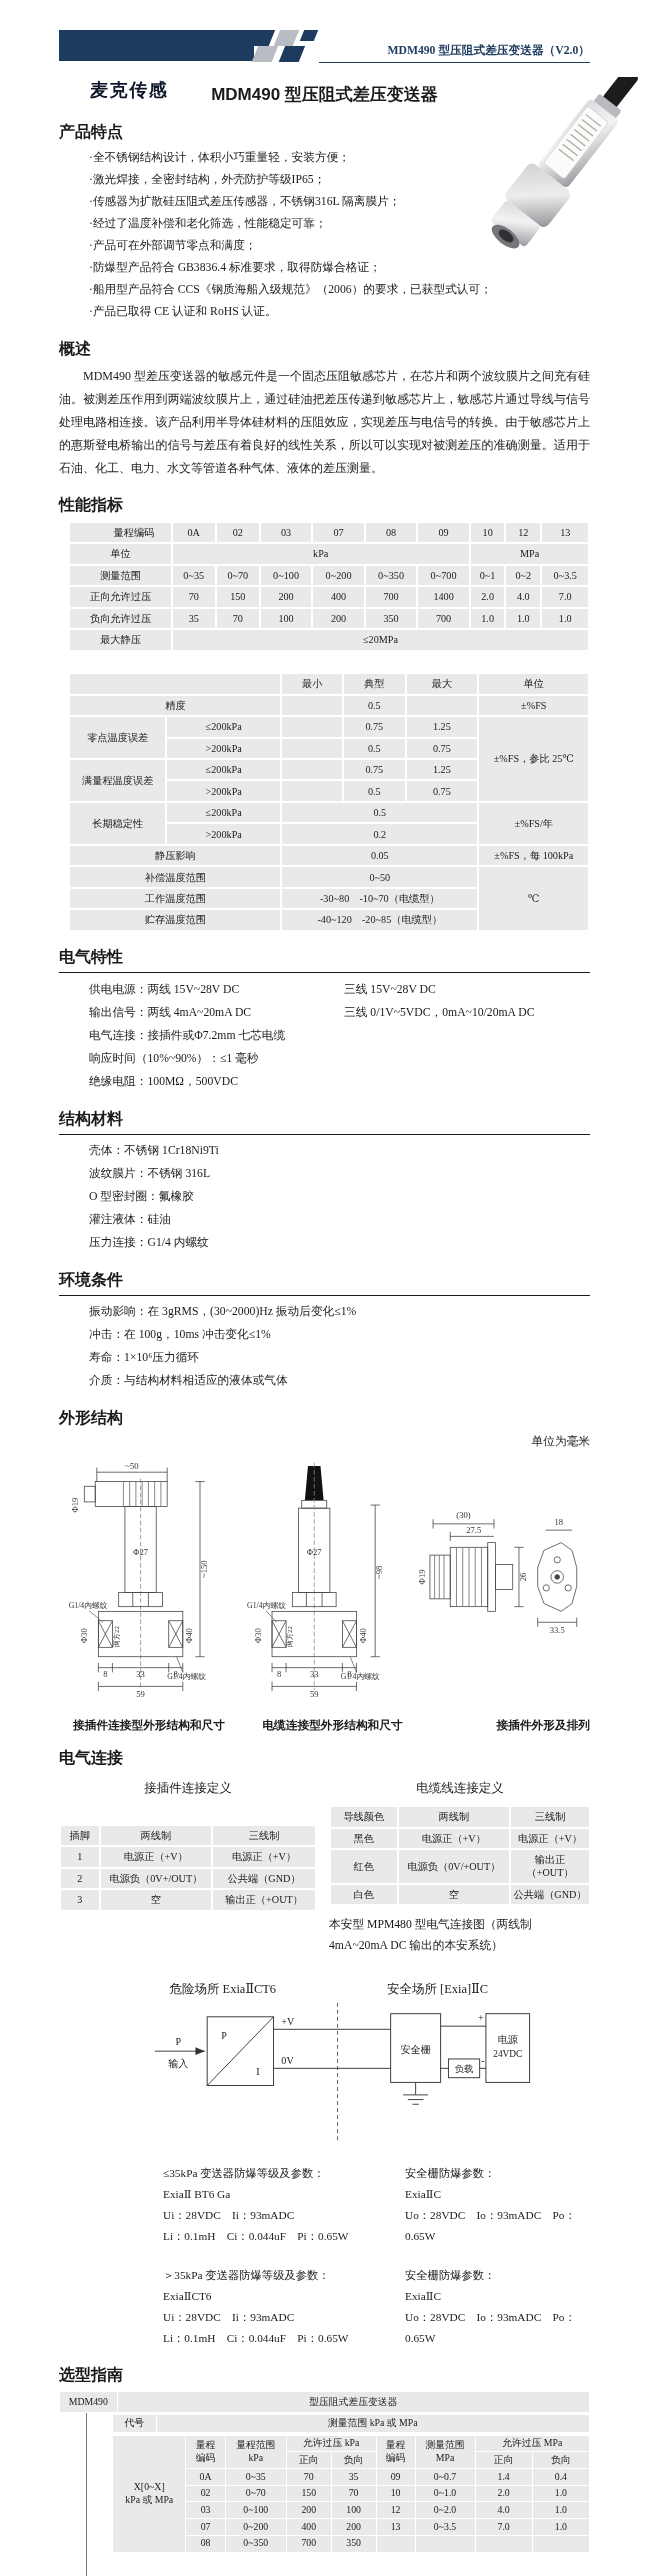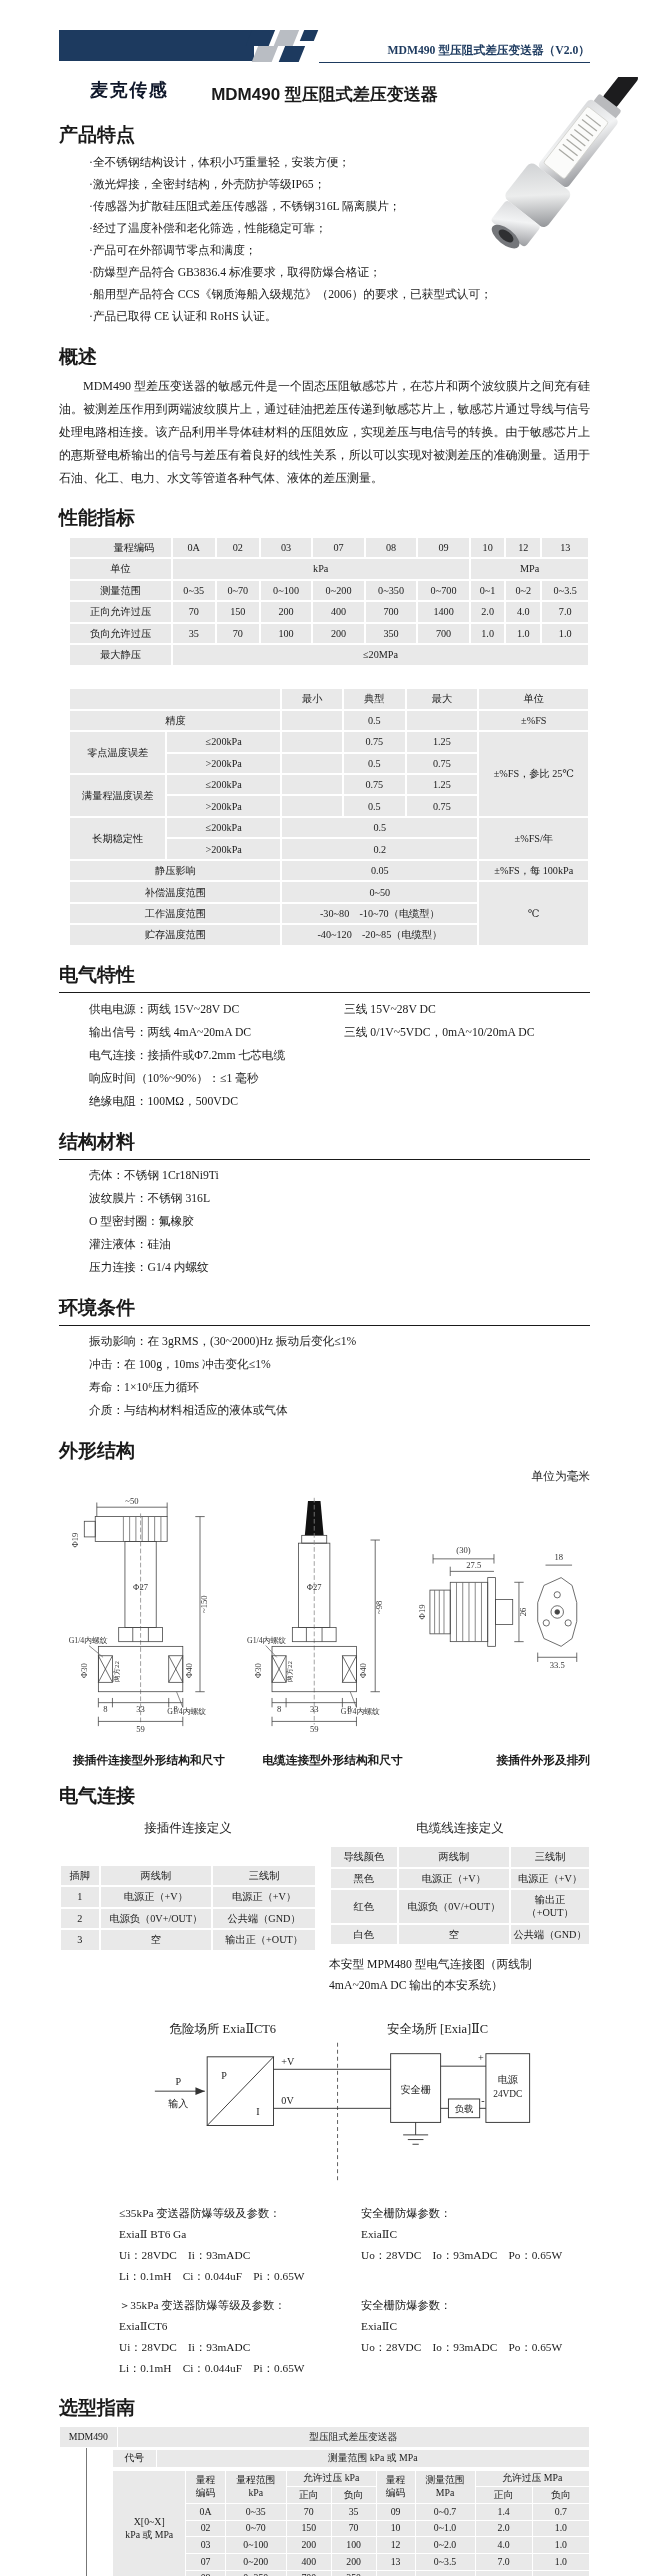--- a/index.html
+++ b/index.html
@@ -12,21 +12,21 @@
   .hdr-logo{position:absolute;left:90px;top:3.9px;color:#0f172a;font-family:"Liberation Sans","DejaVu Sans",sans-serif;
             font-weight:bold;font-size:18px;letter-spacing:1.6px;margin-top:44px;}
   .flag{position:absolute;top:0;height:31px;left:249px;width:78px;}
   .fsq{position:absolute;transform:skewX(-22deg);}
   .hdr-title{position:absolute;right:59px;bottom:3.1px;color:#1d3a5f;font-weight:bold;font-size:11.7px;
              font-family:"Liberation Serif","DejaVu Serif",serif;margin-top:7px;}
   .hdr-line{position:absolute;left:319px;right:59px;bottom:-1.6px;border-bottom:1.6px solid #1d3a5f;}
   
   .page-title{text-align:center;font-family:"Liberation Sans","DejaVu Sans",sans-serif;
               font-weight:bold;font-size:17px;margin:22px 0 7.8px 0;}
-  .sec-h{font-family:"Liberation Sans","DejaVu Sans",sans-serif;font-weight:bold;font-size:19px;
+  .sec-h{font-family:"Liberation Sans","DejaVu Sans",sans-serif;font-weight:bold;font-size:16px;
          margin:15.6px 0 4.7px 0;}
   .sec-h.rule{border-bottom:1.6px solid #1a1a1a;padding-bottom:3.9px;}
   .ind{padding-left:30px;font-size:11.7px;line-height:23px;}
   .two-col{display:grid;grid-template-columns:285px auto;}
   
   table.gt{border-collapse:separate;border-spacing:2.3px;}
   table.gt td{background:#e9e9e9;text-align:center;font-size:10.2px;padding:3.1px 2.3px;line-height:13.3px;}
   
   .features{position:relative;}
   .feat-list{width:442px;}
@@ -38,21 +38,21 @@
   .unit-note{text-align:right;font-size:11.7px;margin:3.1px 0 6.3px 0;}
   .draw-row{display:flex;justify-content:center;}
   .cap-row{display:flex;justify-content:space-between;margin-top:4.7px;}
   .cap{font-weight:bold;font-size:11.7px;text-align:center;}
   svg text{font-family:"Liberation Serif","DejaVu Serif",serif;}
   
   .conn-grid{display:grid;grid-template-columns:270px auto;margin-top:6.3px;}
   .tbl-title{text-align:center;font-size:12.5px;margin:4.7px 0 7.8px 0;}
   .conn-note{font-size:11.7px;line-height:21px;margin-top:7.8px;}
   .diagram-wrap{margin:20.3px 0 3.1px 74px;}
-  .ex-grid{display:grid;grid-template-columns:242px auto;margin-left:60px;row-gap:8px;}
+  .ex-grid{display:grid;grid-template-columns:242px auto;margin-left:104px;row-gap:18px;}
   .ex-block{font-size:11.3px;line-height:21px;}
   
   .sel-wrap{position:relative;height:650px;margin-top:4.7px;}
   .sel-abs{position:absolute;}
   table.sel{border-collapse:separate;border-spacing:1.6px;}
   table.sel td{background:#e9e9e9;font-size:9.8px;text-align:center;padding:1.6px 2.3px;line-height:12.5px;}
   td.lft{text-align:left;padding-left:6.3px;}
   .vline{position:absolute;width:0;border-left:0.8px solid #777;}
 </style>
 </head>
@@ -634,21 +634,21 @@
           <td style="width:56px;">负向</td>
         </tr>
         <tr>
           <td>0A</td>
           <td>0~35</td>
           <td>70</td>
           <td>35</td>
           <td>09</td>
           <td>0~0.7</td>
           <td>1.4</td>
-          <td>0.7</td>
+          <td>0.4</td>
         </tr>
         <tr>
           <td>02</td>
           <td>0~70</td>
           <td>150</td>
           <td>70</td>
           <td>10</td>
           <td>0~1.0</td>
           <td>2.0</td>
           <td>1.0</td>

